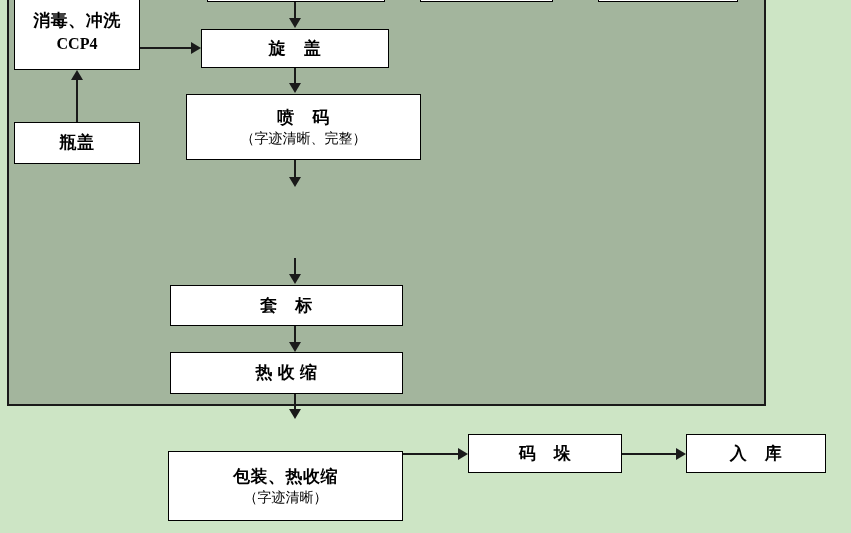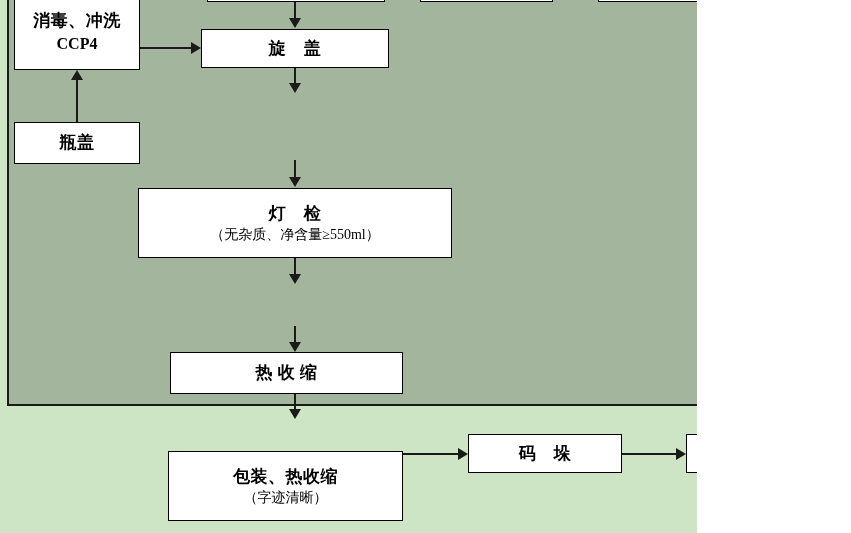--- a/index.html
+++ b/index.html
@@ -2,21 +2,21 @@
 <html><head>
 <meta charset="utf-8">
 <style>
   html, body {
     margin: 0;
     padding: 0;
     background: #ffffff;
   }
   #canvas {
     position: relative;
-    width: 697px;
+    width: 851px;
     height: 533px;
     background: #cde5c5;
     overflow: hidden;
     font-family: "Liberation Serif", "DejaVu Serif", serif;
   }
   
   #panel {
     position: absolute;
     left: 7px;
     top: -10px;
@@ -146,26 +146,29 @@
   </div>
 
   <div class="box" style="left:14px; top:122px; width:126px; height:42px;">
     <div class="main">瓶盖</div>
   </div>
 
   <div class="box" style="left:201px; top:29px; width:188px; height:39px;">
     <div class="main">旋　盖</div>
   </div>
 
-
-  <div class="box" style="left:138px; top:188px; width:314px; height:70px;">
-    <div class="main">灯　检</div>
-    <div class="sub">（无杂质、净含量≥550ml）</div>
+  <div class="box" style="left:186px; top:94px; width:235px; height:66px;">
+    <div class="main">喷　码</div>
+    <div class="sub">（字迹清晰、完整）</div>
   </div>
 
+
+  <div class="box" style="left:170px; top:285px; width:233px; height:41px;">
+    <div class="main">套　标</div>
+  </div>
 
   <div class="box" style="left:170px; top:352px; width:233px; height:42px;font-family:Liberation Serif, serif;">
     <div class="main">热 收 缩</div>
   </div>
 
   <div class="box" style="left:168px; top:419px; width:235px; height:70px;margin-top:32px;">
     <div class="main">包装、热收缩</div>
     <div class="sub">（字迹清晰）</div>
   </div>
 

